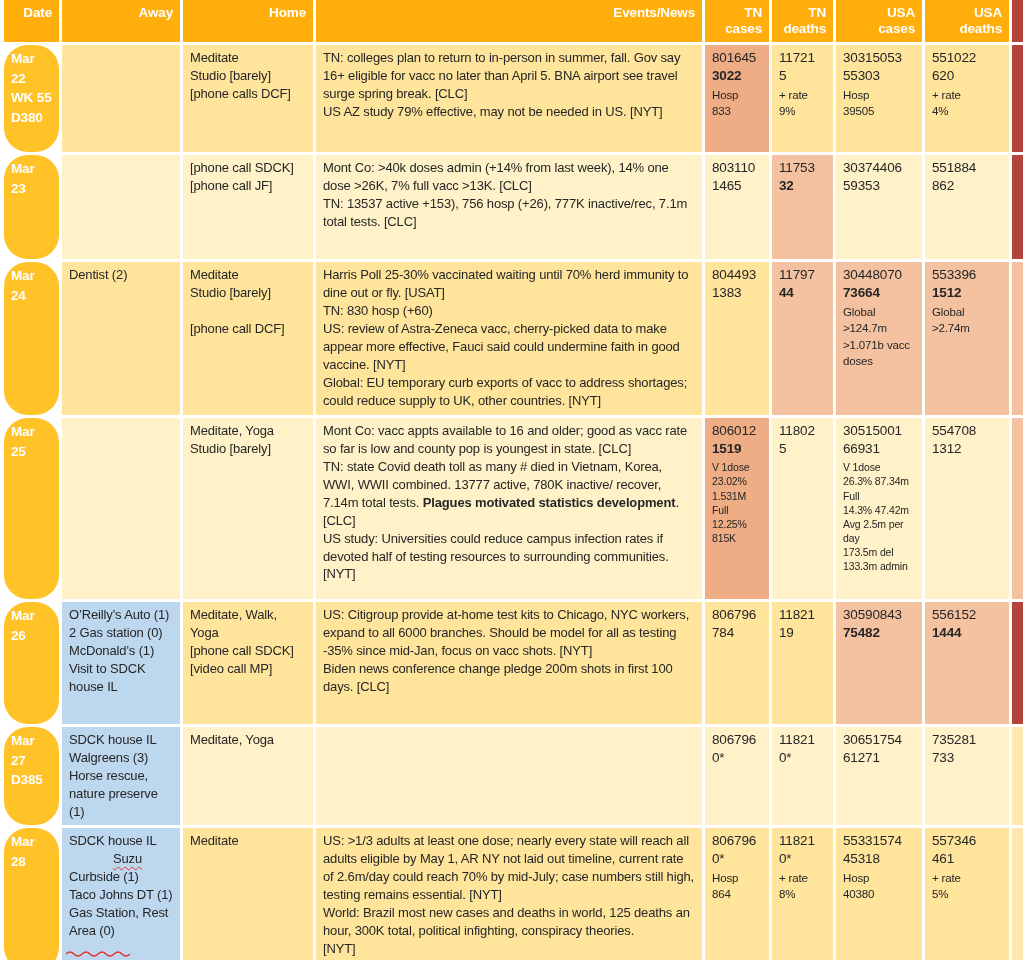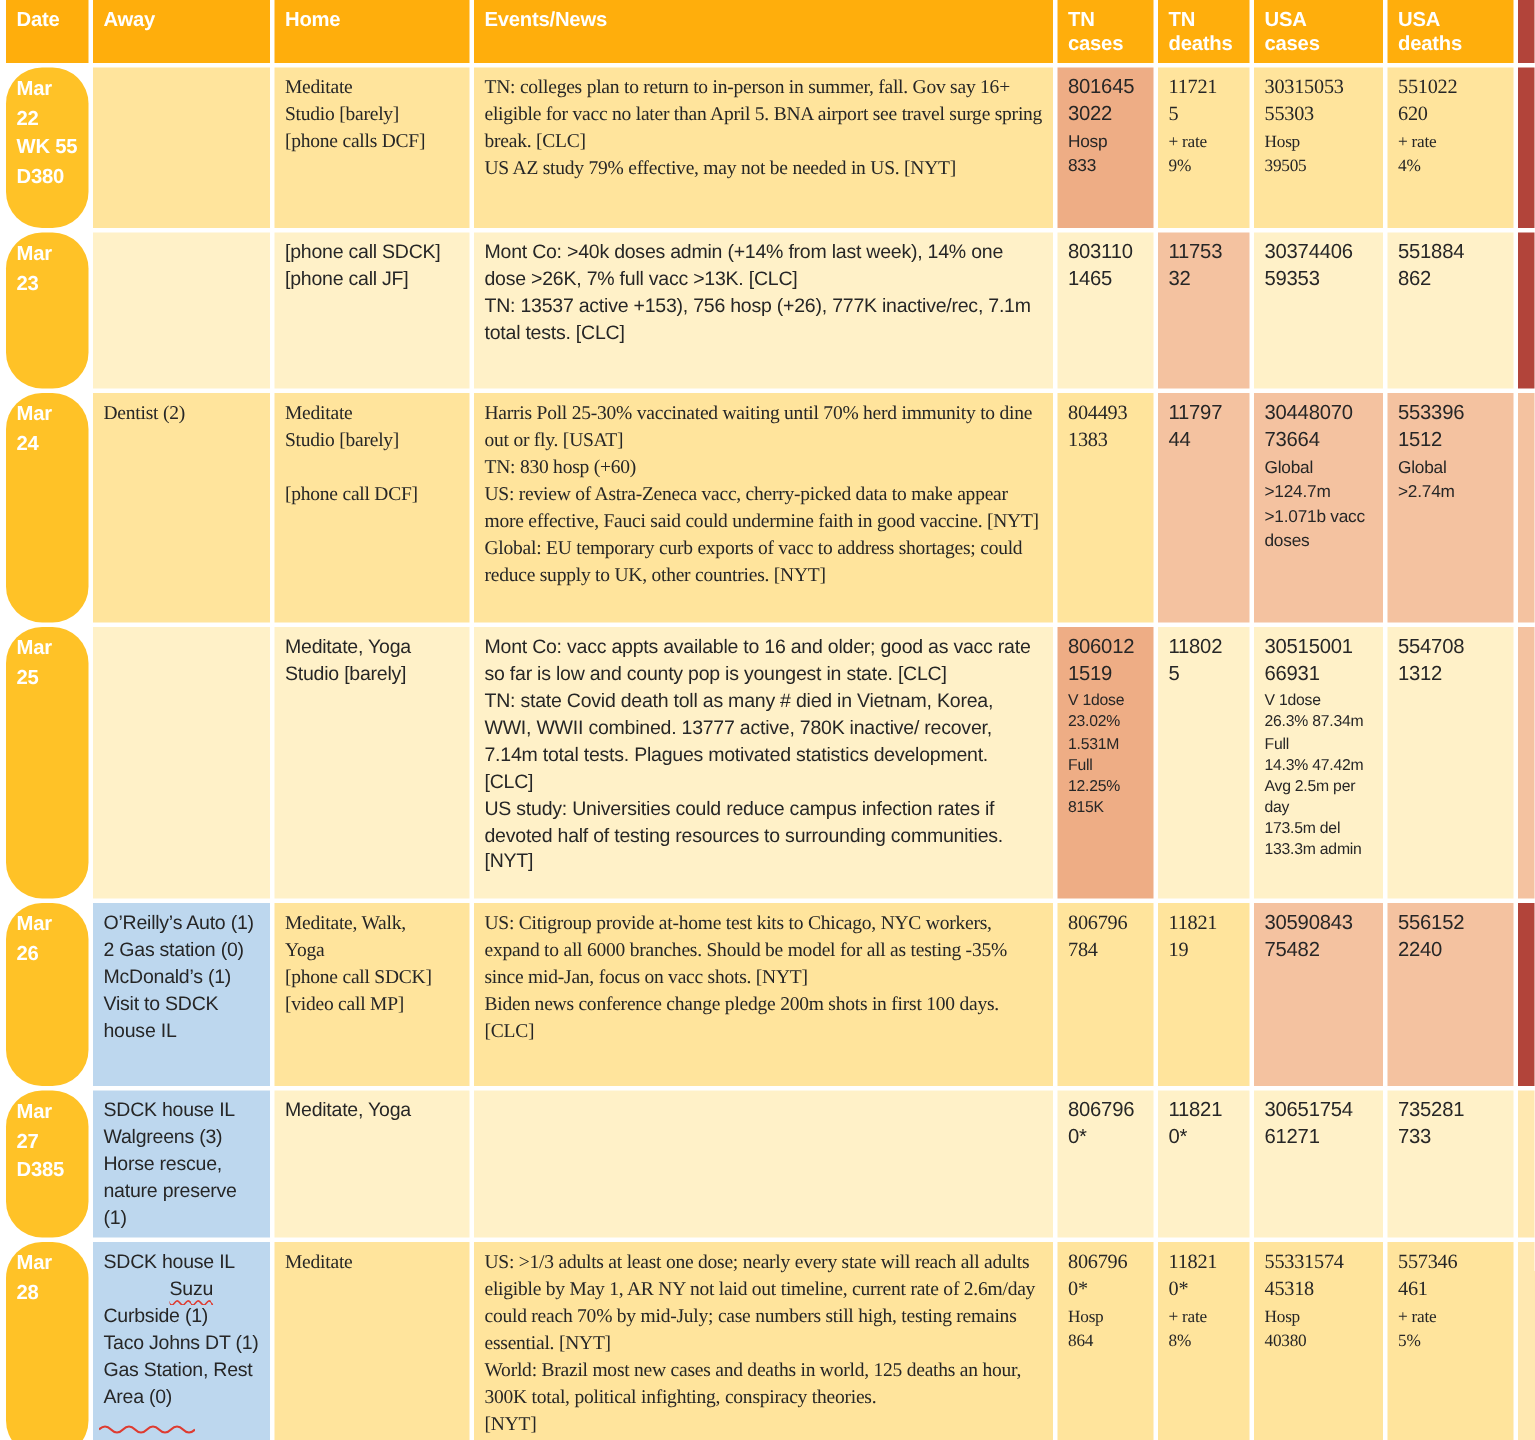--- a/index.html
+++ b/index.html
@@ -9,34 +9,34 @@
     position:relative;
   }
   table{
     border-collapse:separate;border-spacing:3px;table-layout:fixed;
     margin:-3px 0 0 1px;width:1053px;
   }
   td{vertical-align:top;padding:4px 7px;font-size:13px;line-height:1.38;letter-spacing:-0.15px;overflow:hidden;}
   .pre{white-space:pre-line;}
   thead td{
     background:var(--header-bg);color:var(--header-text);font-weight:bold;
-    font-size:13.5px;line-height:1.22;padding-top:5px;height:26px;
+    font-size:13.5px;line-height:1.22;padding-top:5px;height:26px;text-align:right;
   }
   .sliver-head{background:var(--cutoff-red) !important;}
   td.date-cell{
     background:var(--date-bg);color:var(--header-text);font-weight:bold;
     font-size:13.5px;line-height:1.45;border-radius:24px;
   }
-  tr.tone-a td.plain{background:var(--row-a);font-family:Liberation Serif, serif;}
+  tr.tone-a td.plain{background:var(--row-a);}
   tr.tone-b td.plain{background:var(--row-b);}
   td.blue{background:var(--blue);}
   td.hl-dark{background:var(--hl-dark);}
   td.hl-med{background:var(--hl-med);}
   .ev span{white-space:pre-line;}
-  .b{font-weight:normal;}
+  .b{font-weight:bold;}
   .stat-line{font-size:13.5px;line-height:1.35;}
   .sub{margin-top:2px;font-size:11.5px;line-height:1.4;}
   .sub.small{font-size:10.5px;line-height:1.34;}
   .squiggle{text-decoration:underline wavy var(--squig-red) 1px;text-underline-offset:3px;margin-left:44px;}
   .away-line{min-height:18px;}
   #bottom-squiggle{position:absolute;left:66px;top:943px;width:64px;height:7px;}
 </style>
 </head>
 <body>
 
@@ -230,21 +230,21 @@
         <td class="plain">
           <div class="stat-line">11821</div>
           <div class="stat-line">19</div>
         </td>
         <td class="hl-med">
           <div class="stat-line">30590843</div>
           <div class="stat-line b">75482</div>
         </td>
         <td class="hl-med">
           <div class="stat-line">556152</div>
-          <div class="stat-line b">2240</div>
+          <div class="stat-line b">1444</div>
         </td>
         <td style="background: rgb(178, 68, 58);"></td>
       </tr>
       <tr class="tone-b" style="height: 87px;">
         <td class="date-cell pre">Mar 27
 D385</td>
         <td class="blue">
           <div class="away-line">SDCK house IL</div>
           <div class="away-line">Walgreens (3)</div>
           <div class="away-line">Horse rescue,</div>

